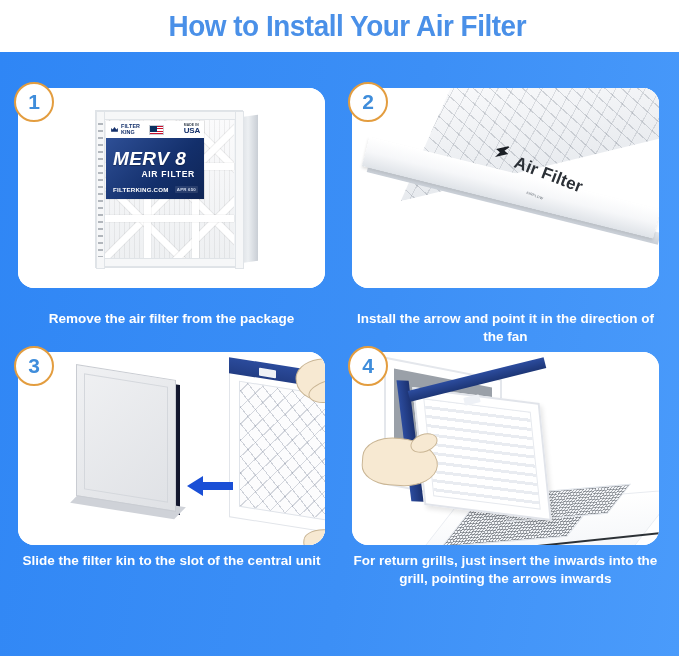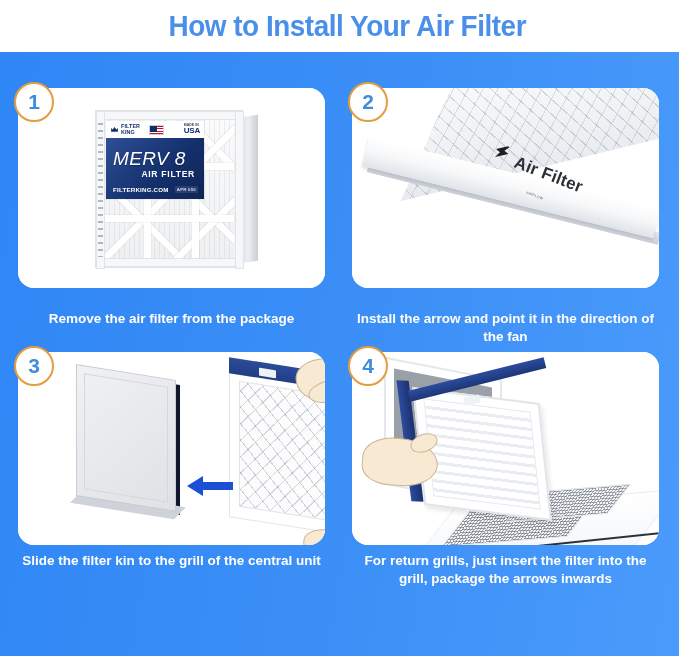--- a/index.html
+++ b/index.html
@@ -140,21 +140,21 @@
   .usa-txt{line-height:1;}
   .usa-small{font-size:3.4px;color:#35414f;font-weight:bold;display:block;letter-spacing:.1px;}
   .usa-big{font-size:8px;color:#14306b;font-weight:bold;display:block;letter-spacing:-.2px;}
 
   .fp-lab-body{
     position:absolute;left:0;top:17px;width:100%;height:61px;
     background:linear-gradient(135deg,#2e4f96,#132f6b 60%,#0f2555);
     color:#fff;
   }
   .merv{
-    position:absolute;left:7px;top:11px;font-size:19px;font-weight:normal;
+    position:absolute;left:7px;top:11px;font-size:19px;font-weight:bold;
     font-style:italic;letter-spacing:.4px;line-height:1;
     text-shadow:0 1px 1px rgba(0,0,0,.35);
   }
   .merv-sub{
     position:absolute;right:9px;top:32px;font-size:8.6px;font-weight:bold;
     letter-spacing:.7px;line-height:1;
   }
   .fk-site{
     position:absolute;left:7px;bottom:6px;font-size:6.2px;font-weight:bold;
     letter-spacing:.2px;
@@ -462,21 +462,21 @@
               <div class="p3-f-top"></div>
               <div class="p3-f-tab"></div>
             </div>
 
             <div class="hand p3-hand-top"></div>
             <div class="p3-hand-top2"></div>
             <div class="hand p3-hand-bot"></div>
           </div>
         </div>
         <div class="badge">3</div>
-        <div class="caption">Slide the filter kin to the grill of the central unit</div>
+        <div class="caption">Slide the filter kin to the slot of the central unit</div>
       </div>
 
       <div class="cell cell-4">
         <div class="card">
           <div class="p4">
             <div class="p4-wall"></div>
             <div class="p4-cavity"></div>
 
             <div class="p4-ceil"></div>
             <div class="p4-perf"></div>
@@ -488,18 +488,18 @@
             </div>
             <div class="p4-blueframe-left"></div>
             <div class="p4-blueframe-top"></div>
             <div class="p4-tab"></div>
 
             <div class="p4-hand"></div>
             <div class="p4-thumb"></div>
           </div>
         </div>
         <div class="badge">4</div>
-        <div class="caption">For return grills, just insert the filter into the grill, package the arrows inwards</div>
+        <div class="caption">For return grills, just insert the inwards into the grill, pointing the arrows inwards</div>
       </div>
 
     </div>
   </div>
 </div>
 
 </body></html>

